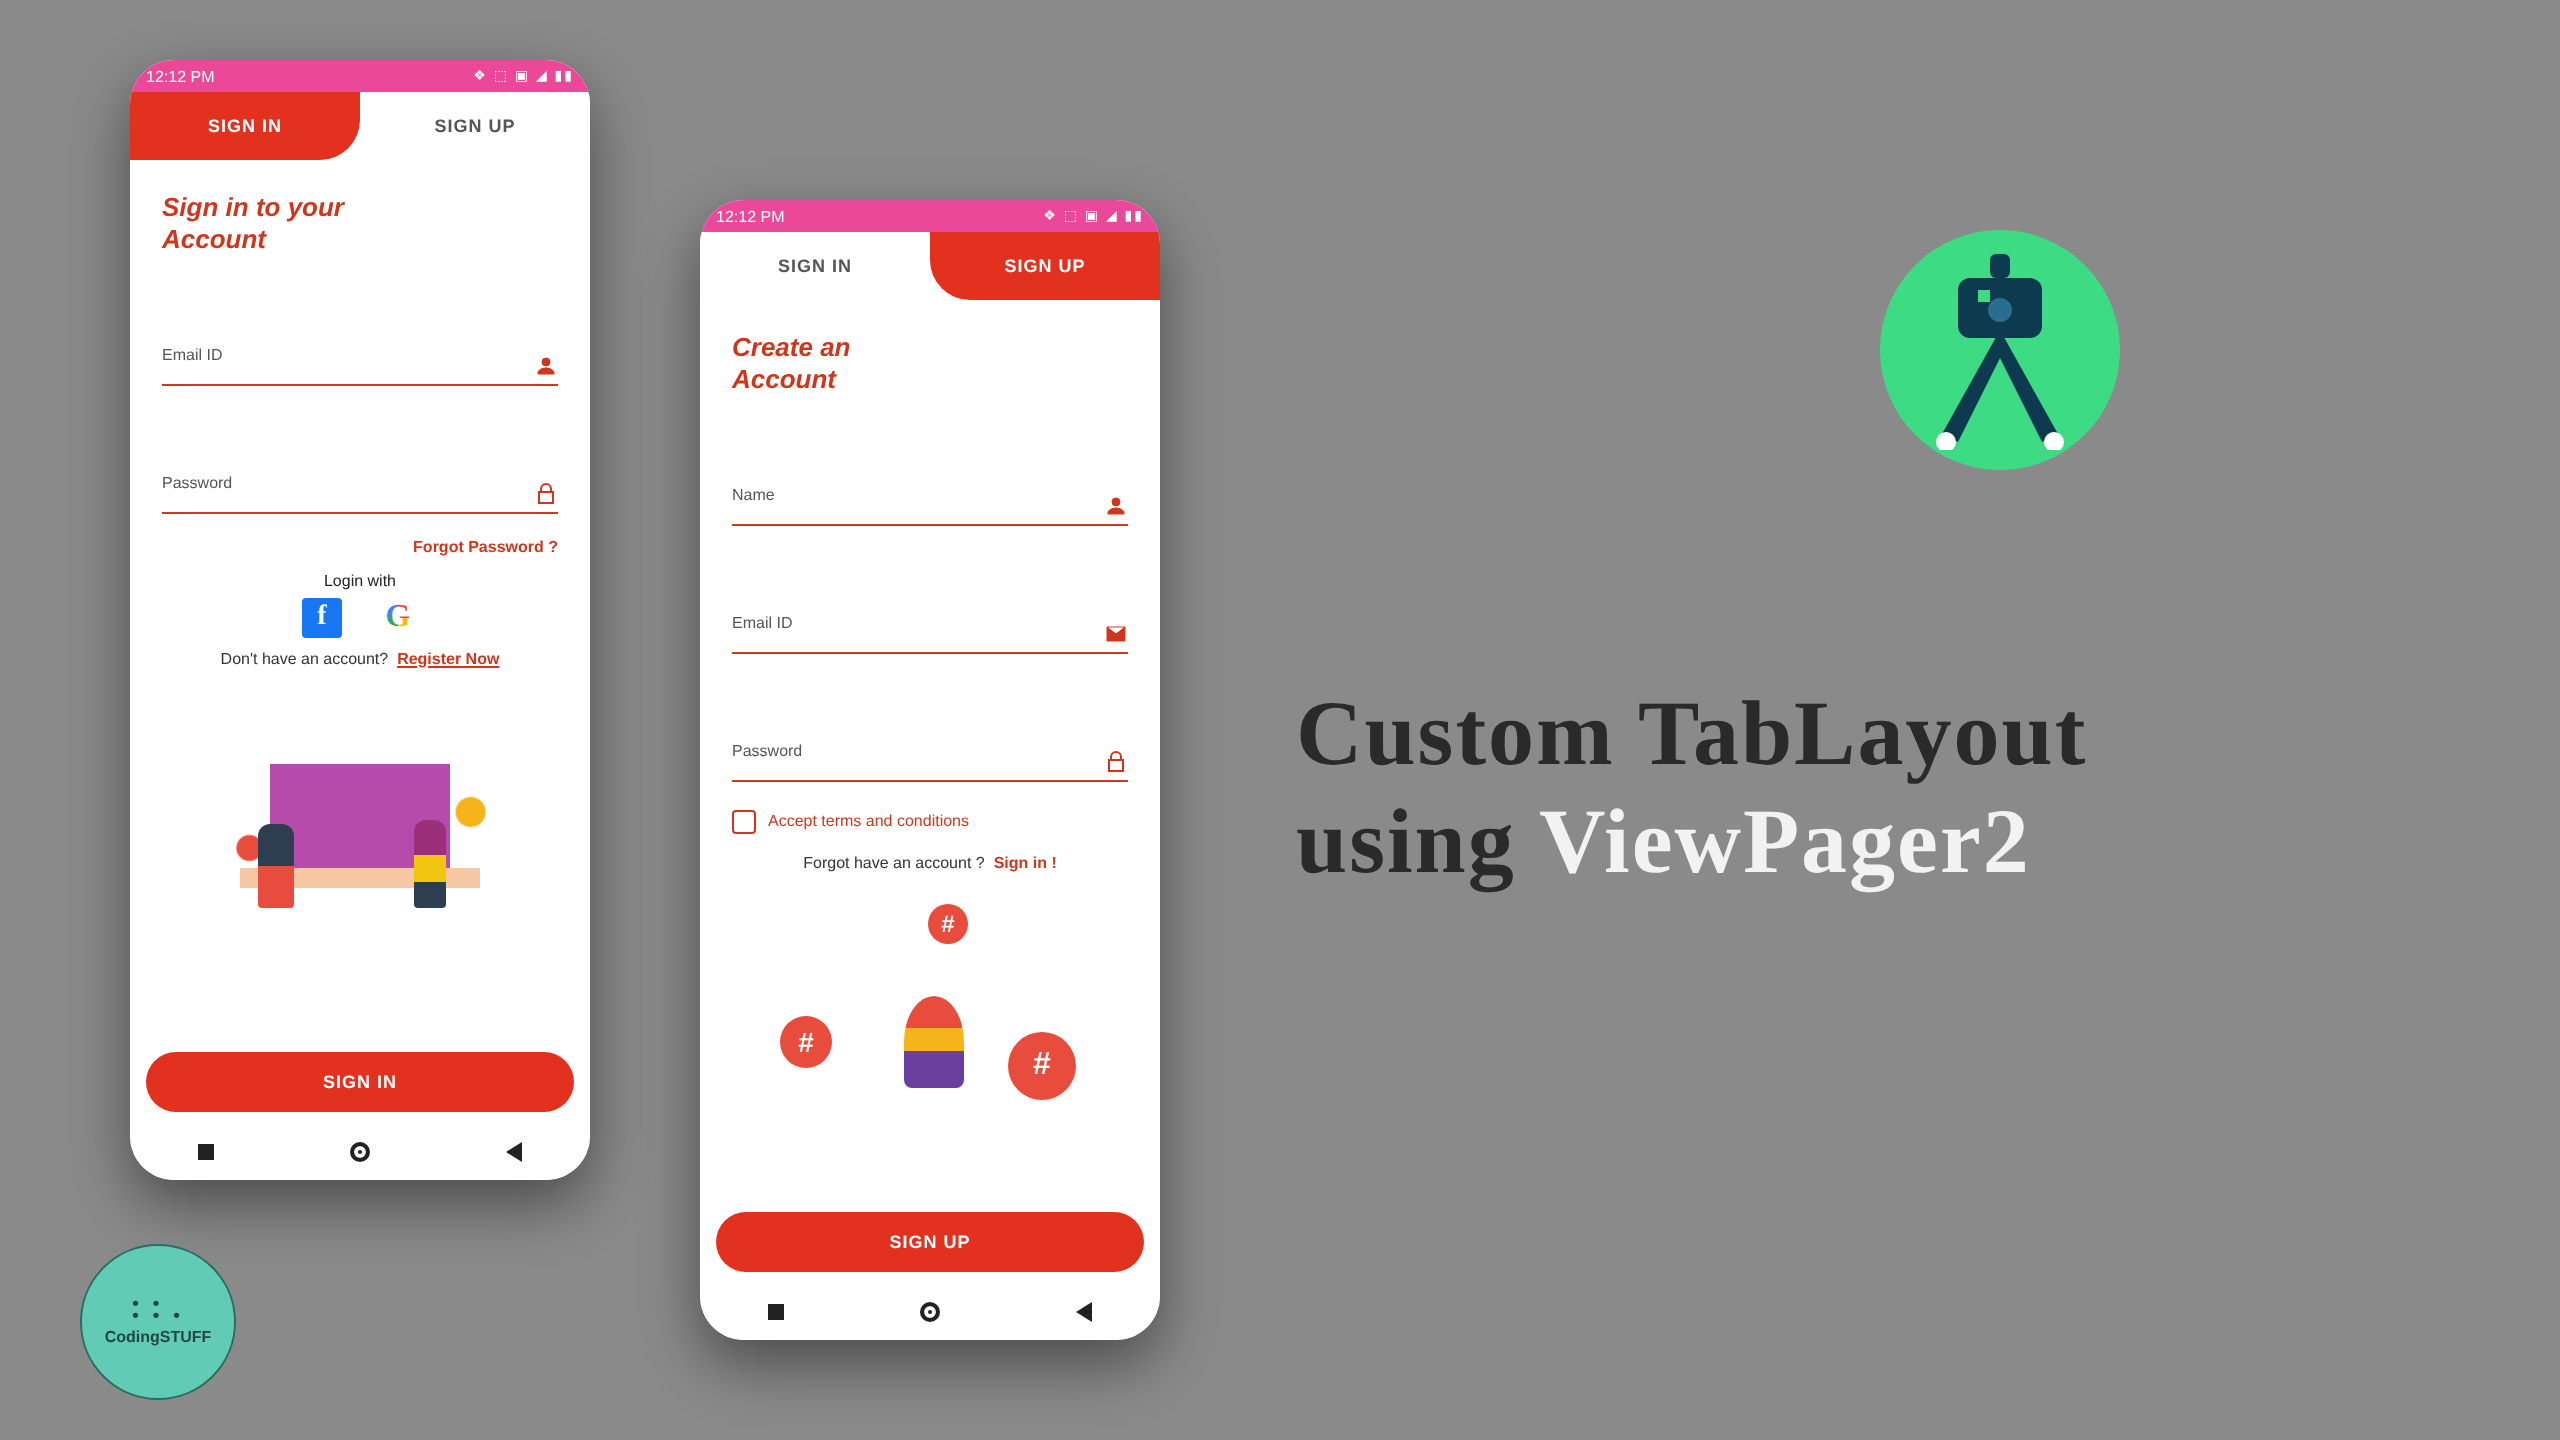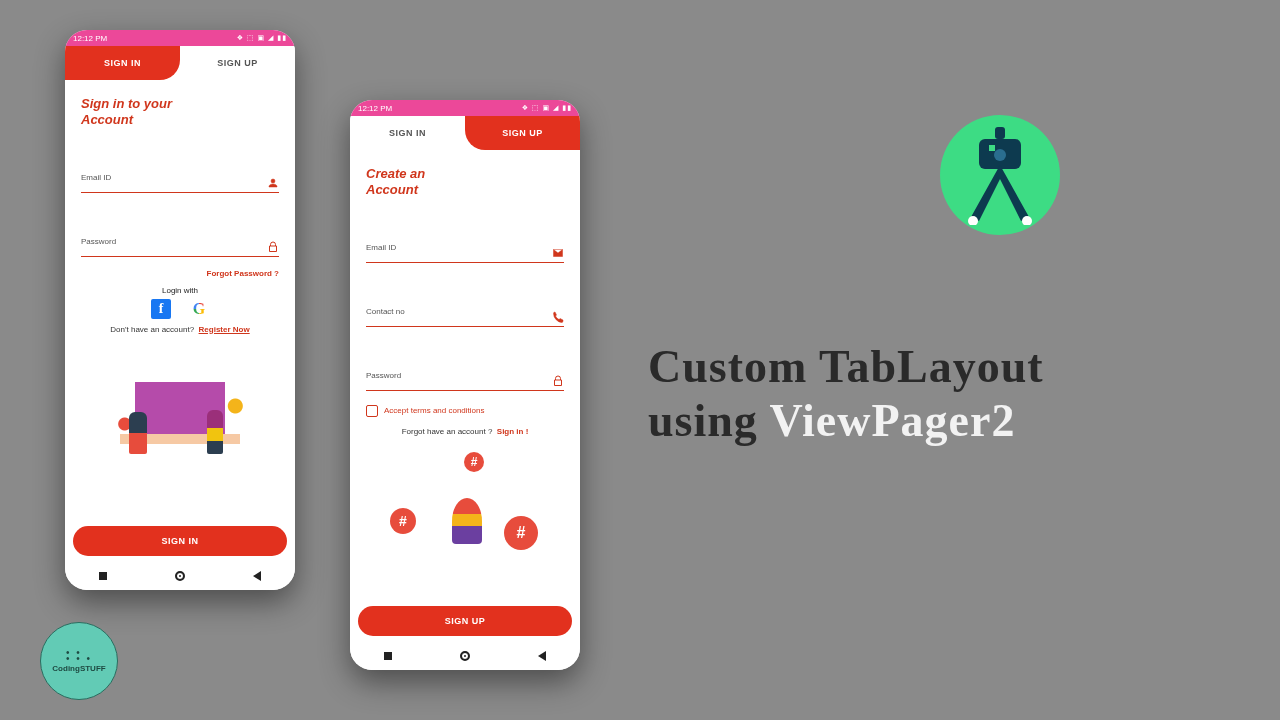--- a/index.html
+++ b/index.html
@@ -361,36 +361,36 @@
   </div>
   <div class="tabbar">
     <div class="tab">SIGN IN</div>
     <div class="tab active right">SIGN UP</div>
   </div>
   <div class="panel">
     <div class="panel-title">
       <span>Create an</span><br><span>Account</span>
     </div>
 
+    <div class="field">
+      <span class="field-label">Name</span>
+      <svg class="field-icon" viewBox="0 0 24 24">
+          <path fill="#d0361c" d="M12 12a4 4 0 1 0-4-4 4 4 0 0 0 4 4zm0 2c-4 0-8 2-8 5v1h16v-1c0-3-4-5-8-5z"></path>
+        </svg>
+      <div class="field-line"></div>
+    </div>
 
     <div class="field">
       <span class="field-label">Email ID</span>
       <svg class="field-icon" viewBox="0 0 24 24">
           <path fill="#d0361c" d="M3 5h18v14H3zM3 5l9 7 9-7"></path>
         </svg>
       <div class="field-line"></div>
     </div>
 
-    <div class="field">
-      <span class="field-label">Contact no</span>
-      <svg class="field-icon" viewBox="0 0 24 24">
-          <path fill="#d0361c" d="M6 2l3 6-2 2a14 14 0 0 0 7 7l2-2 6 3v2a3 3 0 0 1-3 3A19 19 0 0 1 3 5a3 3 0 0 1 3-3z"></path>
-        </svg>
-      <div class="field-line"></div>
-    </div>
 
     <div class="field">
       <span class="field-label">Password</span>
       <svg class="field-icon" viewBox="0 0 24 24">
           <path fill="none" stroke="#d0361c" stroke-width="2" d="M7 10V7a5 5 0 0 1 10 0v3m-12 0h14v11H5z"></path>
         </svg>
       <div class="field-line"></div>
     </div>
 
     <div class="terms-row">

